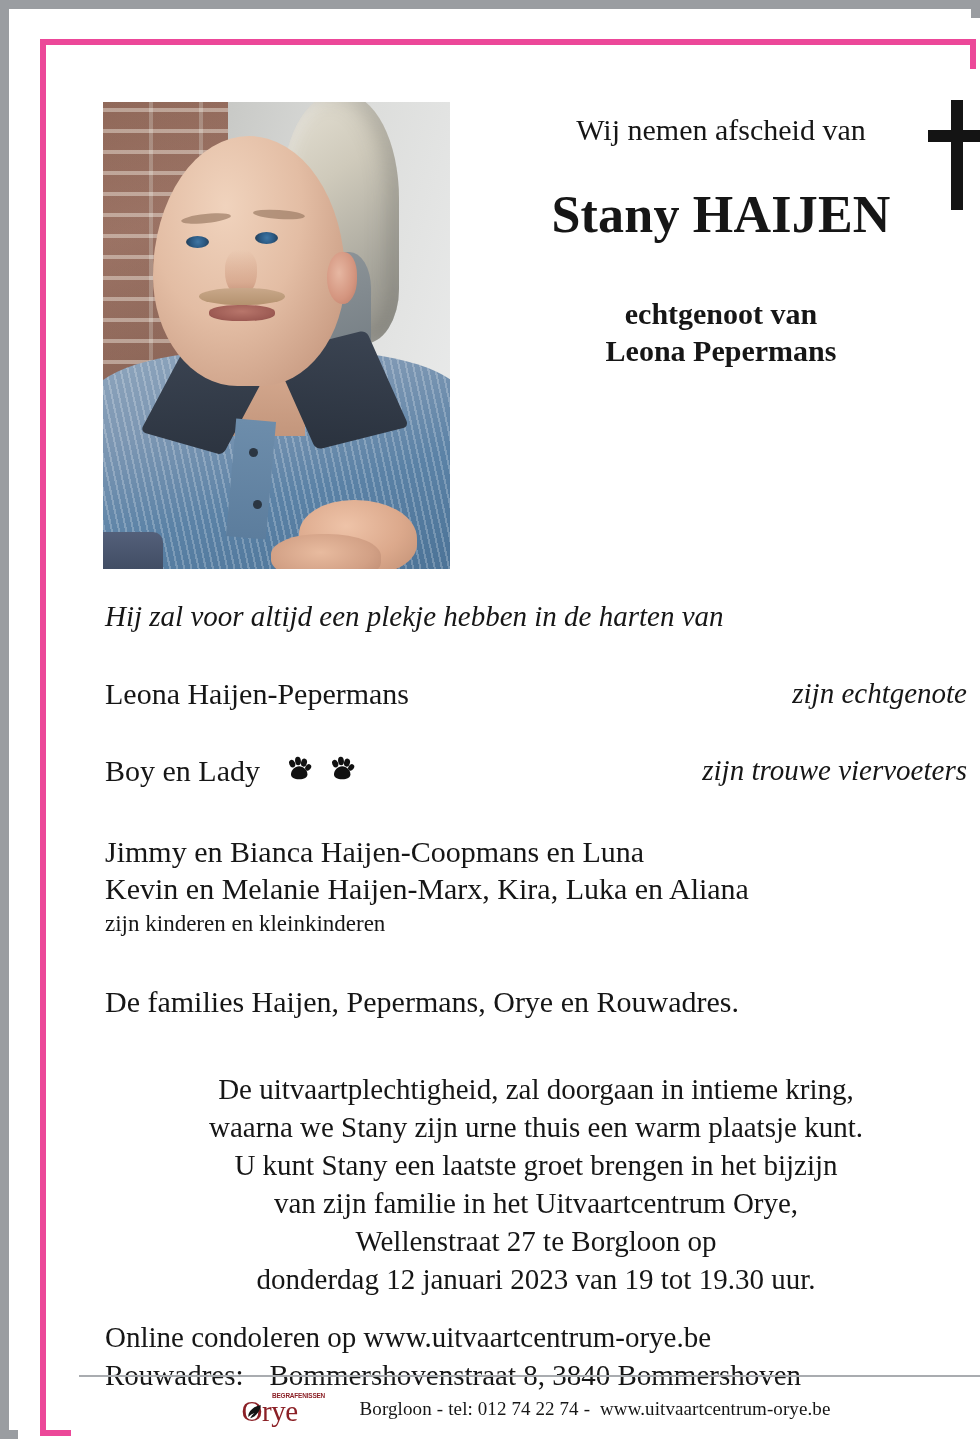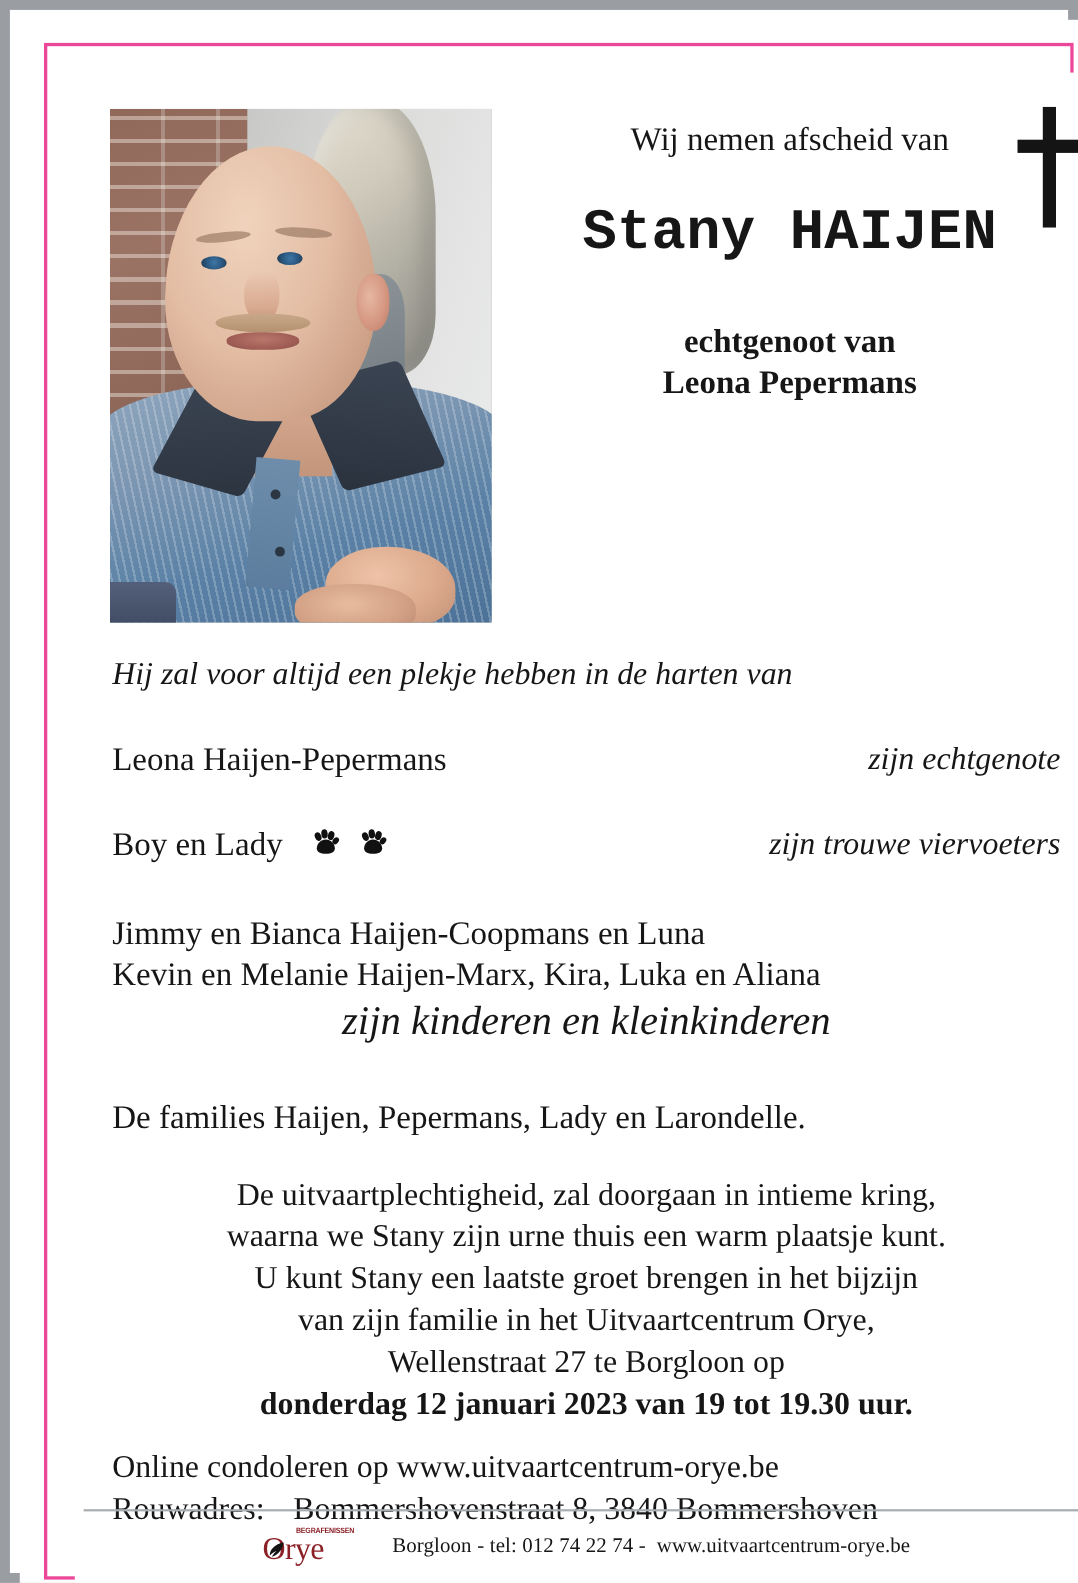--- a/index.html
+++ b/index.html
@@ -29,21 +29,21 @@
     left: 9px; top: 9px;
     width: 962px; height: 1421px;
     background: #ffffff;
     box-sizing: border-box;
   }
   .inner-line {
     position: absolute;
     left: 22px; top: 21px;
     width: 936px; height: 1397px;
     box-sizing: border-box;
-    border: 3px solid #ec4899;
+    border: 6px solid #ec4899;
     background: #ffffff;
   }
   .card {
     position: absolute;
     left: 25px; top: 24px;
     width: 930px; height: 1391px;
     background: #ffffff;
     overflow: hidden;
   }
 
@@ -217,21 +217,20 @@
     line-height: 1.15;
     margin: 0;
   }
   .deceased-name {
     font-size: 52px;
     font-weight: 700;
     letter-spacing: 0.2px;
     margin: 40px 0 0 0;
     line-height: 1.05;
     white-space: nowrap;
-    font-family: Liberation Mono, monospace;
   }
   .spouse {
     font-size: 30px;
     font-weight: 700;
     line-height: 1.22;
     margin: 54px 0 0 0;
   }
   .birth-death {
     font-size: 29px;
     line-height: 1.3;
@@ -283,43 +282,42 @@
     position: relative;
     top: -2px;
   }
 
   .kids {
     margin-top: 44px;
     font-size: 30px;
     line-height: 1.26;
   }
   .kids-caption {
-    font-style: italic;
-    font-size: 37px;
-    text-align: center;
+    font-size: 23px;
+    text-align: left;
     line-height: 1.2;
     margin-top: 2px;
   }
   .families {
     margin-top: 46px;
     font-size: 30px;
     line-height: 1.2;
   }
 
   
   .ceremony {
     position: absolute;
     left: 34px; top: 1002px;
     width: 862px;
     text-align: center;
     font-size: 29px;
     line-height: 1.31;
   }
   .ceremony .bold-line {
-    font-weight: 700;
+    font-weight: 400;
   }
 
   
   .contact {
     position: absolute;
     left: 34px; top: 1250px;
     width: 862px;
     font-size: 29px;
     line-height: 1.31;
   }
@@ -464,21 +462,21 @@
             </div>
             <div class="rel-right">zijn trouwe viervoeters</div>
           </div>
 
           <div class="kids">
             <div>Jimmy en Bianca Haijen-Coopmans en Luna</div>
             <div>Kevin en Melanie Haijen-Marx, Kira, Luka en Aliana</div>
             <div class="kids-caption">zijn kinderen en kleinkinderen</div>
           </div>
 
-          <div class="families">De families Haijen, Pepermans, Lady en Larondelle.</div>
+          <div class="families">De families Haijen, Pepermans, Orye en Rouwadres.</div>
         </div>
 
         <div class="ceremony">
           <div>De uitvaartplechtigheid, zal doorgaan in intieme kring,</div>
           <div>waarna we Stany zijn urne thuis een warm plaatsje kunt.</div>
           <div>U kunt Stany een laatste groet brengen in het bijzijn</div>
           <div>van zijn familie in het Uitvaartcentrum Orye,</div>
           <div>Wellenstraat 27 te Borgloon op</div>
           <div class="bold-line">donderdag 12 januari 2023 van 19 tot 19.30 uur.</div>
         </div>

